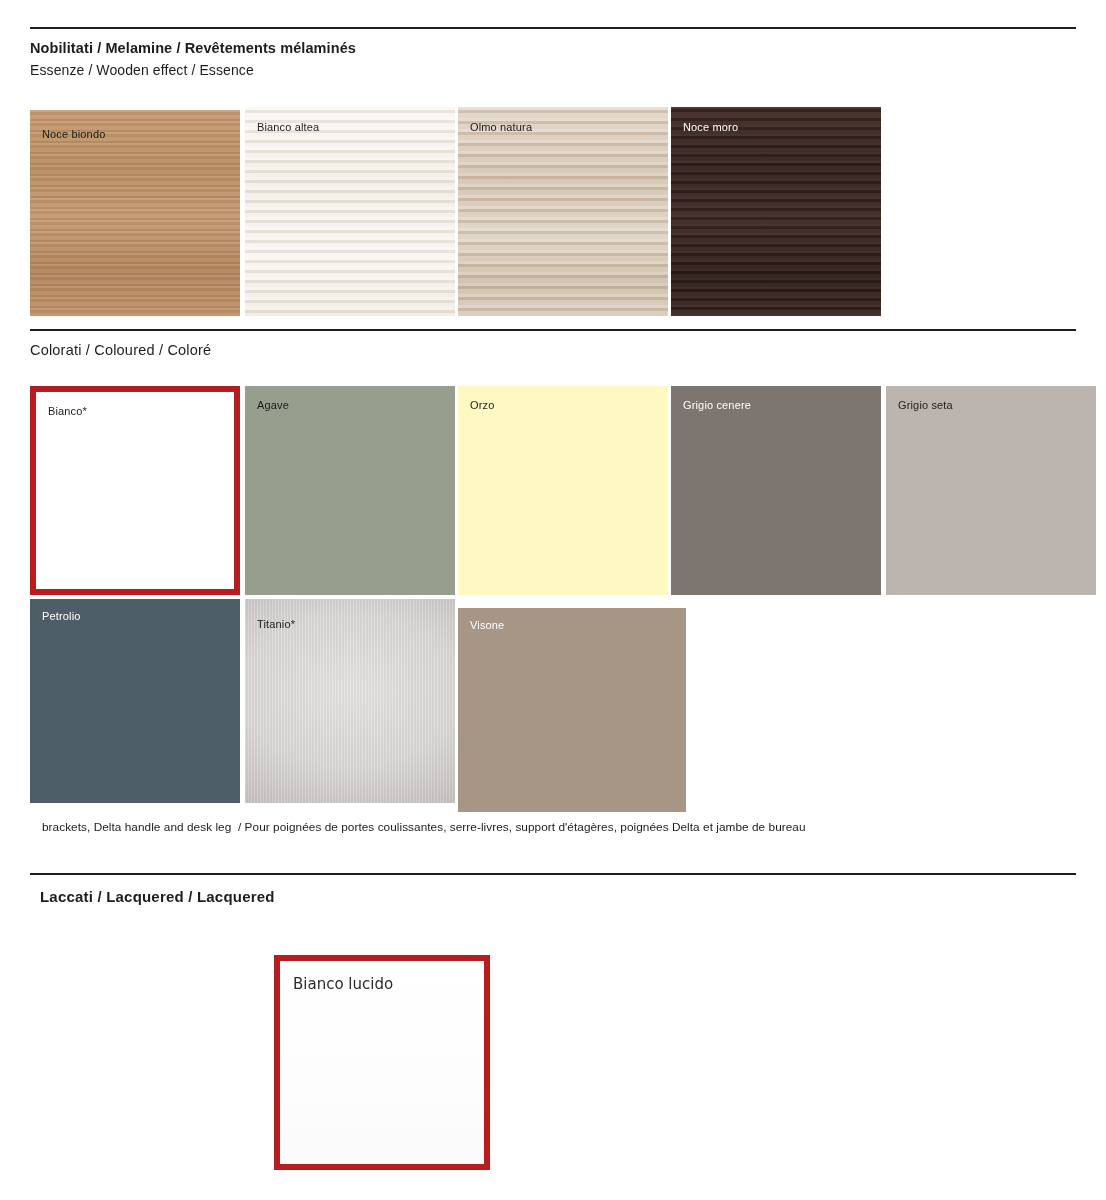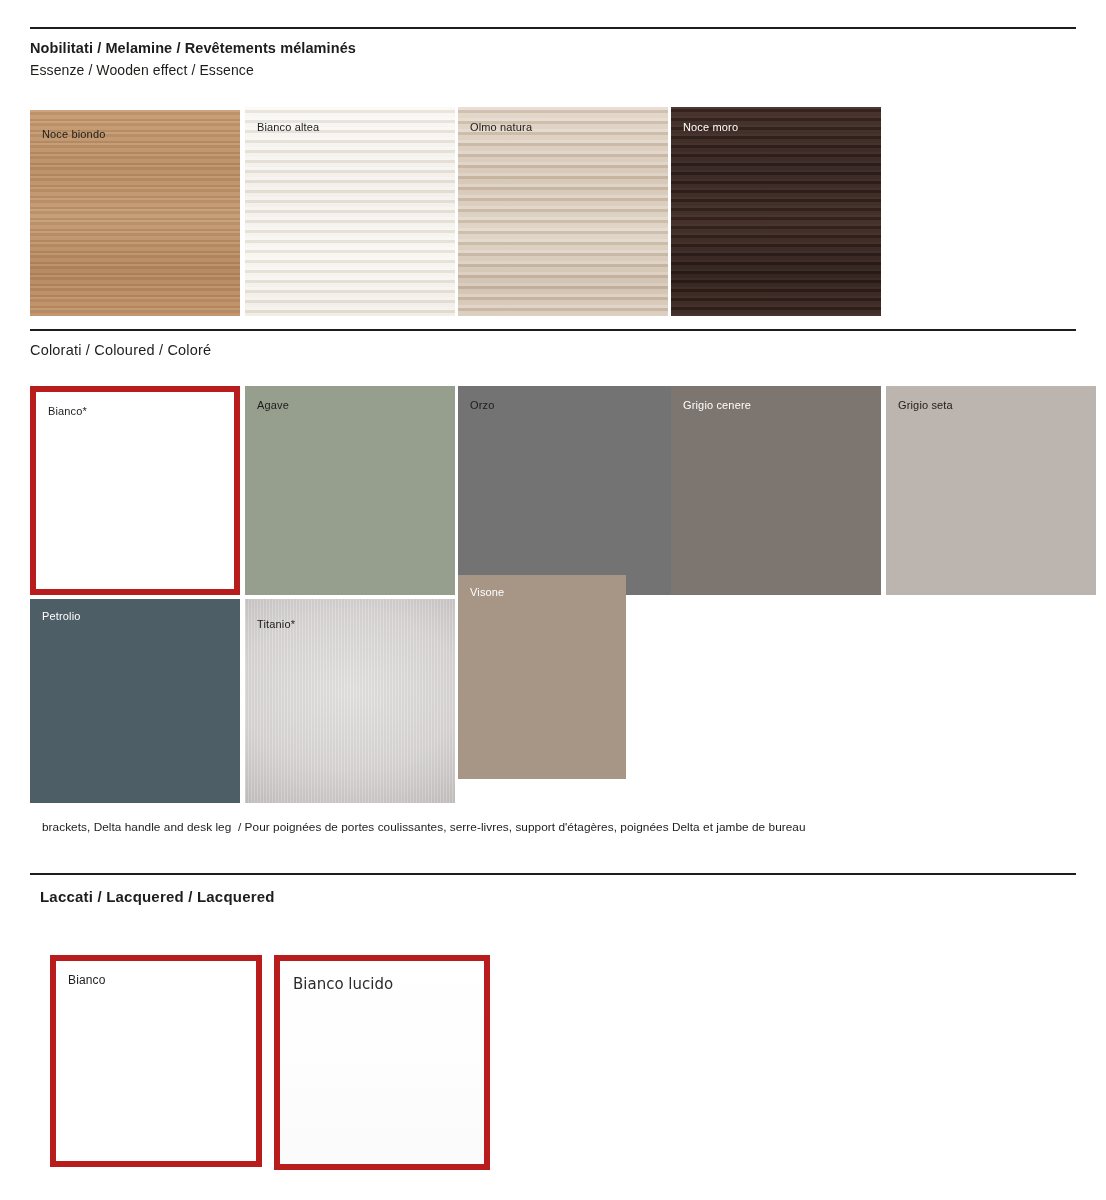--- a/index.html
+++ b/index.html
@@ -109,21 +109,21 @@
   <div class="h-sec" id="title-colorati">Colorati / Coloured / Coloré</div>
 
   <div class="swatch bordered" style="left:30px;top:386px;width:210px;height:209px;background:#ffffff;">
     <div class="lbl dark" style="top:14px;">Bianco*</div>
   </div>
 
   <div class="swatch" style="left:245px;top:386px;width:210px;height:209px;background:#969f8e;">
     <div class="lbl dark" style="top:14px;">Agave</div>
   </div>
 
-  <div class="swatch" style="left:458px;top:386px;width:210px;height:209px;background:#737373;padding-left:28px;">
+  <div class="swatch" style="left:458px;top:386px;width:210px;height:209px;background:#fef9c3;">
     <div class="lbl dark" style="top:14px;">Orzo</div>
   </div>
 
   <div class="swatch" style="left:671px;top:386px;width:210px;height:209px;background:#7d7570;">
     <div class="lbl light" style="top:14px;">Grigio cenere</div>
   </div>
 
   <div class="swatch" style="left:886px;top:386px;width:210px;height:209px;background:#bcb4af;">
     <div class="lbl dark" style="top:14px;">Grigio seta</div>
   </div>
@@ -135,36 +135,33 @@
   <div class="swatch" style="left:245px;top:599px;width:210px;height:204px;
               background:
                 radial-gradient(120% 85% at 50% 45%, #e6e4e3 0%, #dad7d6 45%, #c4c0bf 80%, #b4b0ae 100%),
                 linear-gradient(180deg,#dcd9d8 0%,#cdcac9 60%,#c0bcba 100%);">
     <div class="grain" style="background:repeating-linear-gradient(90deg,
                   rgba(255,255,255,.13) 0px, rgba(255,255,255,.13) 1px,
                   rgba(0,0,0,.035) 1px,      rgba(0,0,0,.035) 3px);"></div>
     <div class="lbl dark" style="top:20px;">Titanio*</div>
   </div>
 
-  <div class="swatch" style="left:458px;top:575px;width:168px;height:204px;background:#a79685;">
+  <div class="swatch" style="left:458px;top:608px;width:228px;height:204px;background:#a79685;">
     <div class="lbl light" style="top:12px;">Visone</div>
   </div>
 
   <div style="position:absolute;left:42px;top:817px;width:1010px;
               font-size:11.8px;line-height:20px;color:#1d1d1b;letter-spacing:.05px;">
     <div style="white-space:pre;">brackets, Delta handle and desk leg  / Pour poignées de portes coulissantes, serre-livres, support d'étagères, poignées Delta et jambe de bureau</div>
   </div>
 
   <div class="rule r3"></div>
 
   <div class="h-lacq" id="title-laccati">Laccati / Lacquered / Lacquered</div>
 
-  <div class="swatch bordered" style="left:50px;top:955px;width:212px;height:212px;background:#ffffff;">
-    <div class="lbl dark" style="top:13px;font-size:12px;">Bianco</div>
-  </div>
 
   <div class="swatch bordered" style="left:274px;top:955px;width:216px;height:215px;
               background:linear-gradient(180deg,#ffffff 0%,#fdfdfd 60%,#fafafa 100%);">
     <div class="lbl" style="top:16px;left:13px;font-size:15px;color:#2b2b2b;
                             font-family:'DejaVu Sans',sans-serif;letter-spacing:0;">Bianco lucido</div>
   </div>
 
 </div>
 
 </body></html>

